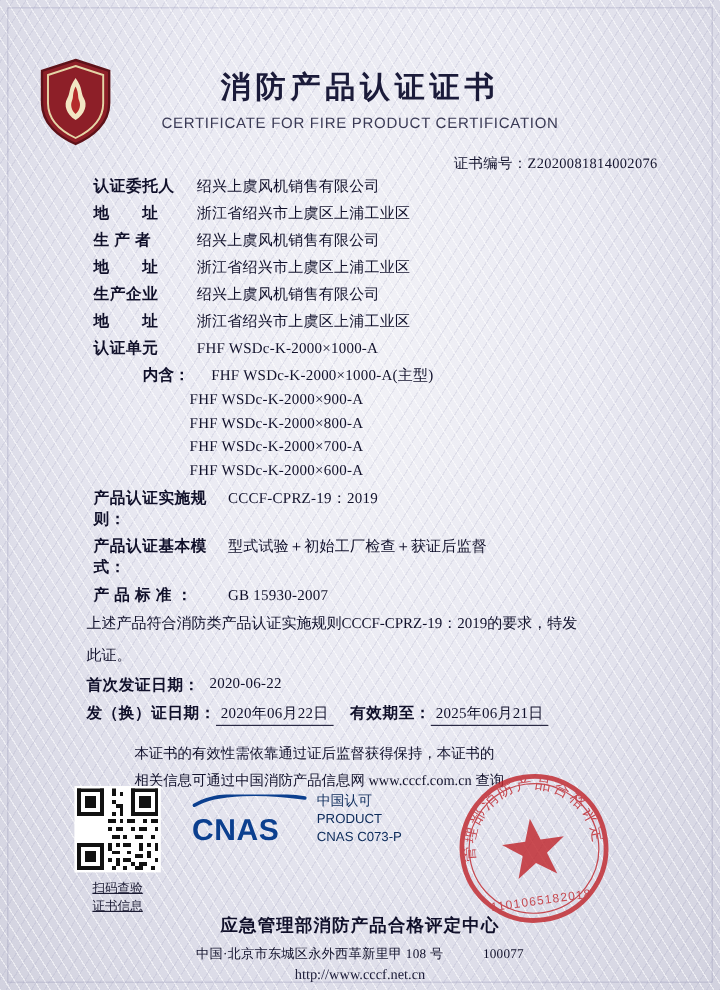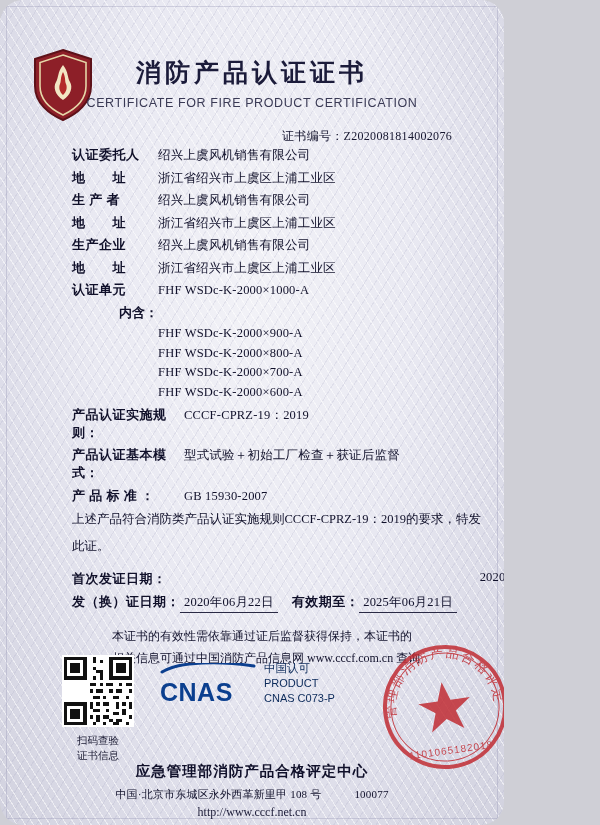--- a/index.html
+++ b/index.html
@@ -4,25 +4,24 @@
 <style>
   html,body{margin:0;padding:0;}
   body{
     width:600px;height:825px;
     background:#cfcfd6;
     font-family:"Liberation Sans", sans-serif;
     overflow:hidden;
   }
   #cert{
     position:relative;
-    width:504px;height:825px;
+    width:600px;height:825px;
     background:
       radial-gradient(ellipse at 50% 35%, #f2f2f7 0%, #e9e9f2 45%, #dcdce8 75%, #d2d2df 100%);
     overflow:hidden;
-    border-radius:23px;
   }
   
   #cert:before{
     content:"";
     position:absolute;inset:0;
     background-image:
       repeating-linear-gradient(58deg, rgba(255,255,255,.55) 0 1px, rgba(255,255,255,0) 1px 7px),
       repeating-linear-gradient(-58deg, rgba(160,160,190,.18) 0 1px, rgba(255,255,255,0) 1px 9px);
     pointer-events:none;
   }
@@ -51,53 +50,54 @@
     font-size:12px;color:#14142e;letter-spacing:.3px;
     font-family:"Liberation Serif", serif;
   }
 
   
   .body{
     position:absolute;left:72px;top:146px;width:468px;
     font-family:"Liberation Serif", serif;
     color:#10102a;
   }
-  .row{display:flex;align-items:baseline;margin-bottom:4.5px;font-size:13px;}
+  .row{display:flex;align-items:baseline;margin-bottom:4.5px;font-size:13px;margin-left:6px;}
   .lbl{
     width:86px;flex:0 0 86px;font-weight:bold;letter-spacing:.5px;
     font-size:13px;
   }
   .lbl.wide{width:112px;flex:0 0 112px;}
   .val{font-size:12.5px;letter-spacing:.2px;}
   .sub-row{display:flex;align-items:baseline;margin-bottom:4.5px;font-size:13px;}
   .sub-lbl{width:86px;flex:0 0 86px;text-align:right;padding-right:18px;font-weight:bold;}
   .sub-indent{width:86px;flex:0 0 86px;}
   .para{font-size:12.5px;line-height:1.7;margin-top:2px;}
 
-  .center-row{display:flex;justify-content:space-between;margin-top:12px;font-size:13px;}
+  .center-row{display:flex;justify-content:flex-start;margin-top:4px;font-size:13px;gap:8px;}
   .center-row .lbl2{font-weight:bold;letter-spacing:.5px;}
   .dates-row{display:flex;align-items:baseline;font-size:13px;margin-top:5px;}
   .dates-row .k{font-weight:bold;letter-spacing:.5px;}
   .u{border-bottom:1px solid #2a2a45;padding:0 4px 1px 4px;}
 
   .note{
     margin-top:12px;font-size:12px;line-height:1.85;color:#11112b;
     padding-left:40px;
   }
 
   
   .qr{
     position:absolute;left:62px;top:655px;width:72px;height:72px;
     background:#fff;padding:2px;box-sizing:border-box;
   }
   .qr svg{display:block;}
   .qr-cap{
     position:absolute;left:48px;top:733px;width:100px;text-align:center;
     font-size:10.5px;line-height:1.45;color:#1b1b33;
     font-family:"Liberation Serif", serif;
+    text-decoration:underline;
   }
   .cnas{
     position:absolute;left:160px;top:660px;display:flex;align-items:center;gap:8px;
   }
   .cnas-logo{
     font-family:"Liberation Sans", sans-serif;
     font-weight:bold;font-size:25px;color:#0b3f8f;letter-spacing:.5px;
   }
   .cnas-txt{font-size:11px;line-height:1.35;color:#0b2a5a;font-family:"Liberation Sans",sans-serif;}
   .cnas-txt .cn{font-size:11.5px;}
@@ -166,20 +166,21 @@
       <div class="lbl">地　　址</div>
       <div class="val">浙江省绍兴市上虞区上浦工业区</div>
     </div>
     <div class="row">
       <div class="lbl">认证单元</div>
       <div class="val">FHF  WSDc-K-2000×1000-A</div>
     </div>
 
     <div class="sub-row">
       <div class="sub-lbl">内含：</div>
+      <div class="val">FHF  WSDc-K-2000×1000-A(主型)</div>
     </div>
     <div class="sub-row">
       <div class="sub-indent"></div>
       <div class="val">FHF  WSDc-K-2000×900-A</div>
     </div>
     <div class="sub-row">
       <div class="sub-indent"></div>
       <div class="val">FHF  WSDc-K-2000×800-A</div>
     </div>
     <div class="sub-row">

